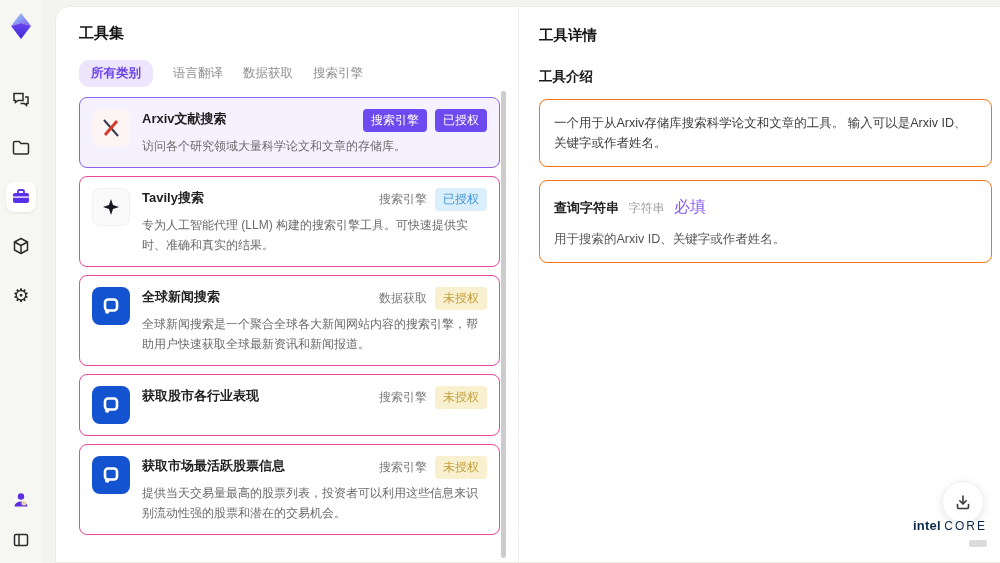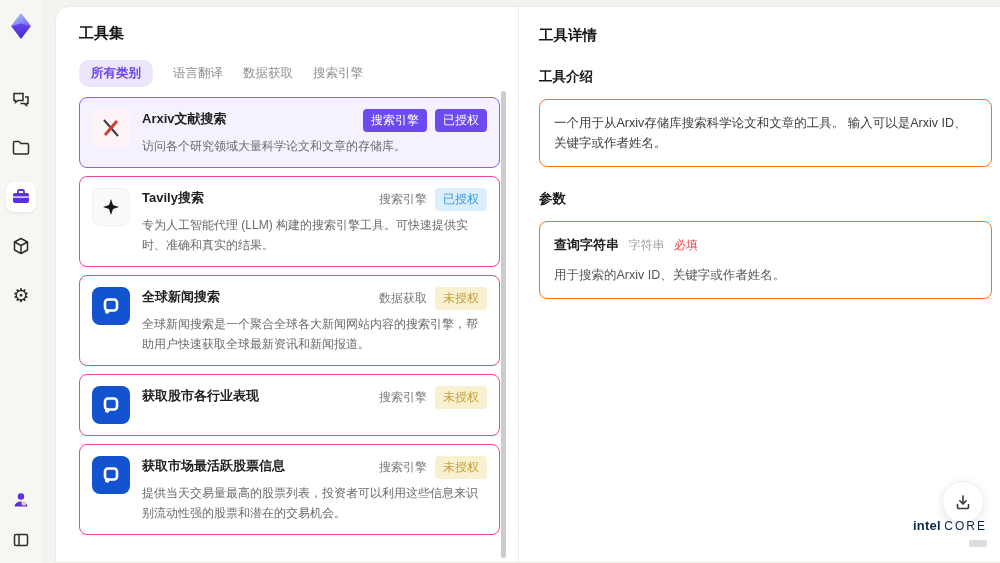--- a/index.html
+++ b/index.html
@@ -64,21 +64,21 @@
     border-left:1px solid #efefef; padding:19px 20px;
   }
   .details-title { font-size:14.5px; font-weight:bold; color:#141414; }
   .section-heading { margin-top:23px; font-size:13.5px; font-weight:bold; color:#1a1a1a; }
   .info-box {
     margin-top:13px; border:1px solid #f97316; border-radius:8px;
     padding:13px 14px; font-size:12.5px; color:#3d3d3d; line-height:1.6;
   }
   .param-name { font-size:13px; font-weight:bold; color:#202020; }
   .param-type { font-size:12px; color:#9a9a9a; margin-left:6px; }
-  .param-required { font-size:12px; color:#ef4444; margin-left:6px; }
+  .param-required { font-size:16px; color:#8b5cf6; margin-left:6px; }
   .param-desc { margin-top:9px; font-size:12.5px; color:#555; }
   
   .fab {
     position:absolute; right:16px; bottom:40px; width:42px; height:42px;
     background:#fff; border-radius:50%; border:1px solid #f0f0f0;
     box-shadow:0 2px 10px rgba(0,0,0,.10);
     display:flex; align-items:center; justify-content:center; cursor:pointer;
   }
   .intel { position:absolute; right:13px; bottom:12px; text-align:right; color:#0c2949; line-height:1.1; }
   .intel-row { font-size:13px; white-space:nowrap; }
@@ -278,21 +278,20 @@
   </div>
 
   <div class="right-col">
     <div class="details-title">工具详情</div>
 
     <div class="section-heading">工具介绍</div>
     <div class="info-box">
       <span>一个用于从Arxiv存储库搜索科学论文和文章的工具。 输入可以是Arxiv ID、关键字或作者姓名。</span>
     </div>
 
-    <div class="section-heading">参数</div>
     <div class="info-box">
       <div>
         <span class="param-name">查询字符串</span>
         <span class="param-type">字符串</span>
         <span class="param-required">必填</span>
       </div>
       <div class="param-desc">用于搜索的Arxiv ID、关键字或作者姓名。</div>
     </div>
   </div>
 

